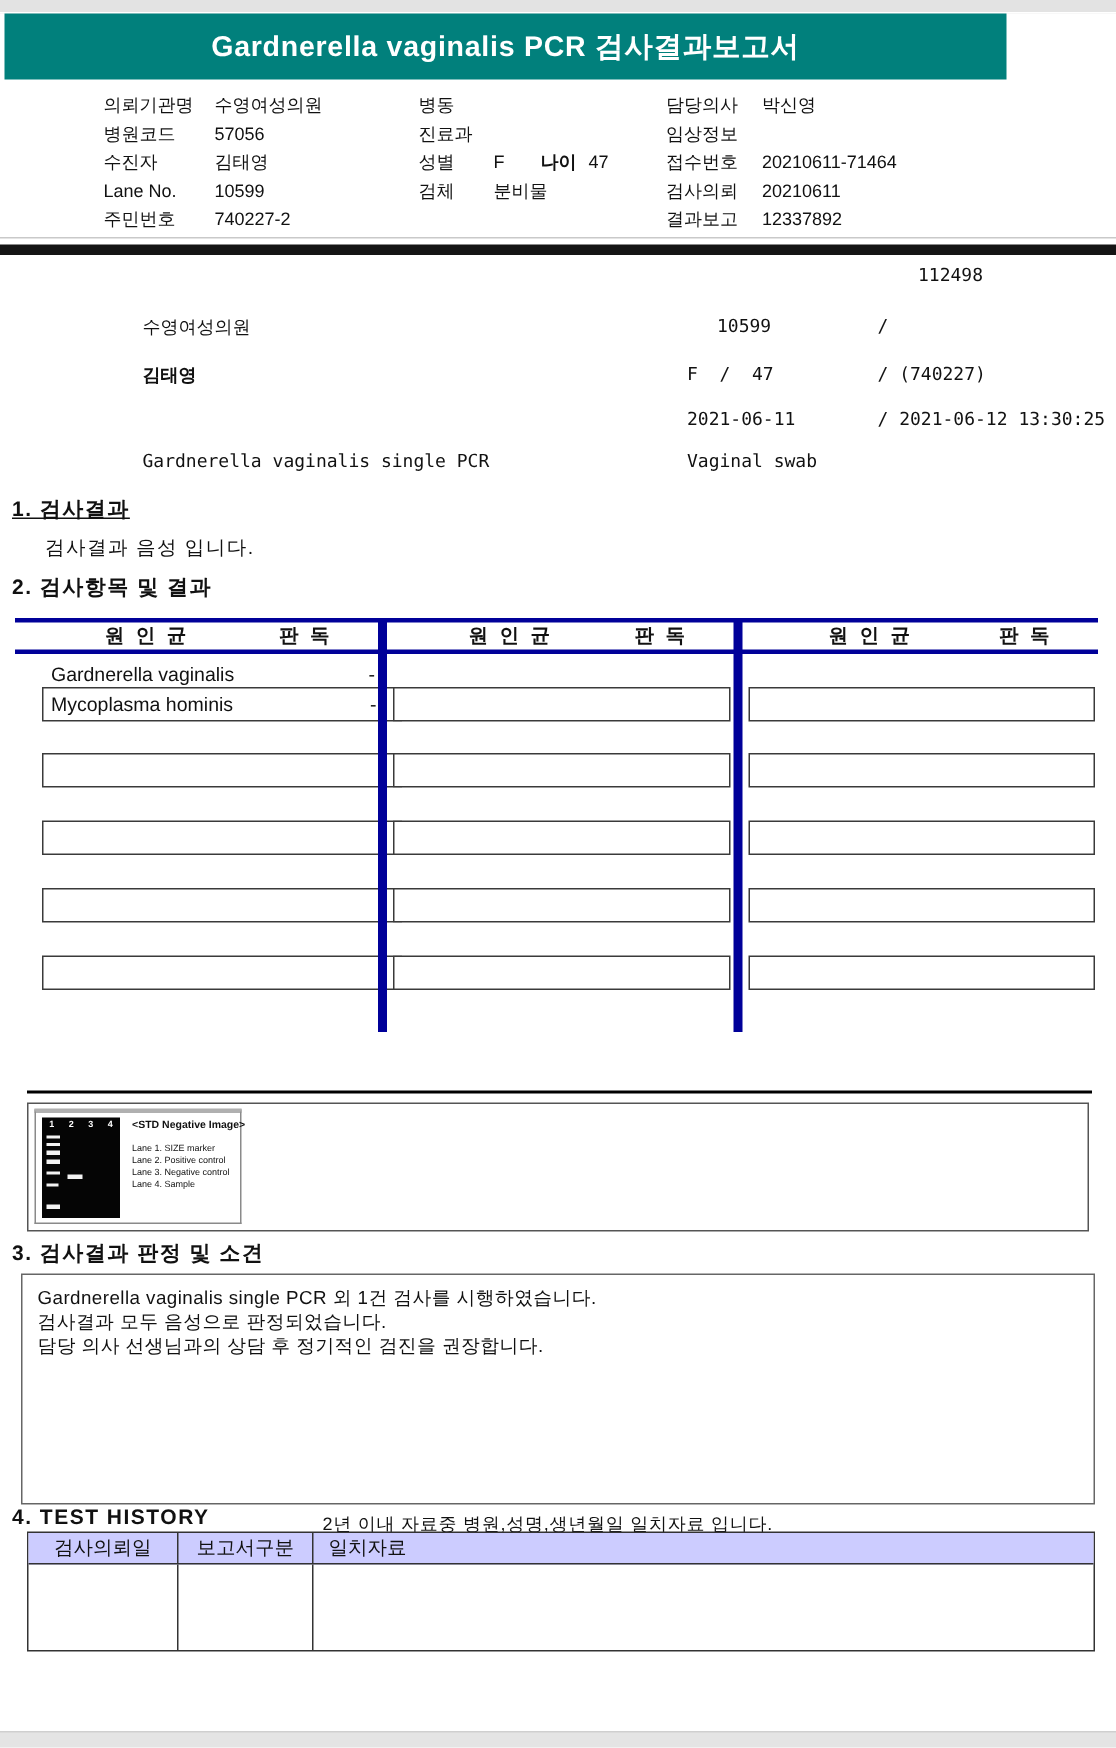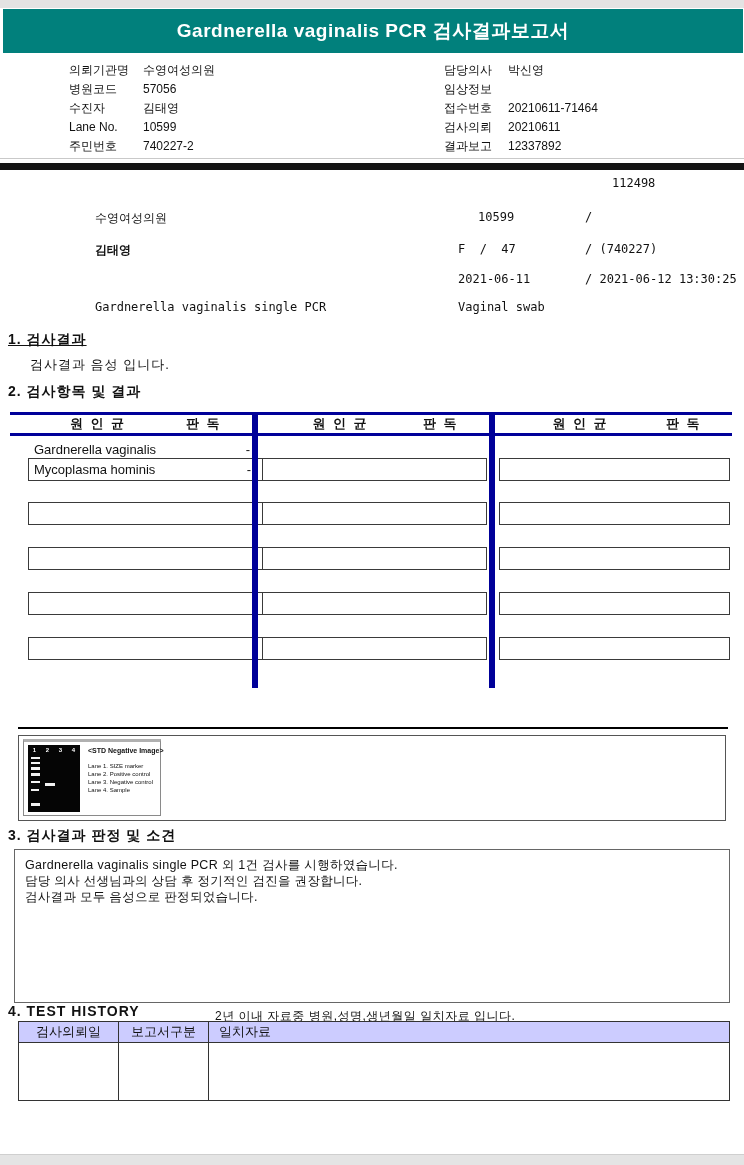--- a/index.html
+++ b/index.html
@@ -2,21 +2,21 @@
 <html><head>
 <meta charset="utf-8">
 <style>
   html,body{margin:0;padding:0;}
   body{
     width:744px;height:1165px;position:relative;background:#ffffff;
     font-family:"Liberation Sans","DejaVu Sans",sans-serif;color:#111;
     overflow:hidden;
   }
   .top-strip{position:absolute;top:0;left:0;width:744px;height:8px;background:#e3e3e3;border-bottom:1px solid #fff;}
-  .banner{position:absolute;top:9px;left:3px;width:740px;height:44px;background:#01807c;color:#fff;
+  .banner{position:absolute;top:9px;left:3px;width:668px;height:44px;background:#01807c;color:#fff;
     display:flex;align-items:center;justify-content:center;font-size:19px;font-weight:bold;letter-spacing:.5px;}
 
   
   .info{position:absolute;top:61px;left:0;width:744px;height:100px;font-size:12px;}
   .info-col{position:absolute;top:0;}
   .col-a{left:25px;} .col-b{left:235px;} .col-c{left:400px;}
   .info-row{height:19px;line-height:19px;white-space:pre;}
   .lbl{font-weight:normal;display:inline-block;margin-left:44px;}
   .col-a .lbl{width:74px;} .col-b .lbl{width:50px;} .col-c .lbl{width:64px;}
   .lbl2{font-weight:bold;display:inline-block;margin-left:24px;margin-right:8px;}
@@ -104,20 +104,26 @@
   <span>Gardnerella vaginalis PCR 검사결과보고서</span>
 </div>
 
 <div class="info">
   <div class="info-col col-a">
     <div class="info-row"><span class="lbl">의뢰기관명</span><span>수영여성의원</span></div>
     <div class="info-row"><span class="lbl">병원코드</span><span>57056</span></div>
     <div class="info-row"><span class="lbl">수진자</span><span>김태영</span></div>
     <div class="info-row"><span class="lbl">Lane No.</span><span>10599</span></div>
     <div class="info-row"><span class="lbl">주민번호</span><span>740227-2</span></div>
+  </div>
+  <div class="info-col col-b">
+    <div class="info-row"><span class="lbl">병동</span><span></span></div>
+    <div class="info-row"><span class="lbl">진료과</span><span></span></div>
+    <div class="info-row"><span class="lbl">성별</span><span>F</span><span class="lbl2">나이</span><span>47</span></div>
+    <div class="info-row"><span class="lbl">검체</span><span>분비물</span></div>
   </div>
   <div class="info-col col-c">
     <div class="info-row"><span class="lbl">담당의사</span><span>박신영</span></div>
     <div class="info-row"><span class="lbl">임상정보</span><span></span></div>
     <div class="info-row"><span class="lbl">접수번호</span><span>20210611-71464</span></div>
     <div class="info-row"><span class="lbl">검사의뢰</span><span>20210611</span></div>
     <div class="info-row"><span class="lbl">결과보고</span><span>12337892</span></div>
   </div>
 </div>
 
@@ -212,22 +218,22 @@
       <div>Lane 3. Negative control</div>
       <div>Lane 4. Sample</div>
     </div>
   </div>
 </div>
 
 <div class="sec-h sec3-h">3. 검사결과 판정 및 소견</div>
 <div class="sec3-box">
   <div class="sec3-text">
     <div>Gardnerella vaginalis single PCR 외 1건 검사를 시행하였습니다.</div>
+    <div>검사결과 모두 음성으로 판정되었습니다.</div>
     <div>담당 의사 선생님과의 상담 후 정기적인 검진을 권장합니다.</div>
-    <div>검사결과 모두 음성으로 판정되었습니다.</div>
   </div>
 </div>
 
 <div class="sec-h sec4-h">4. TEST HISTORY</div>
 <div class="sec4-note">2년 이내 자료중 병원,성명,생년월일 일치자료 입니다.</div>
 
 <div class="htable">
   <div class="hhead">
     <div class="hc1">검사의뢰일</div>
     <div class="hc2">보고서구분</div>

